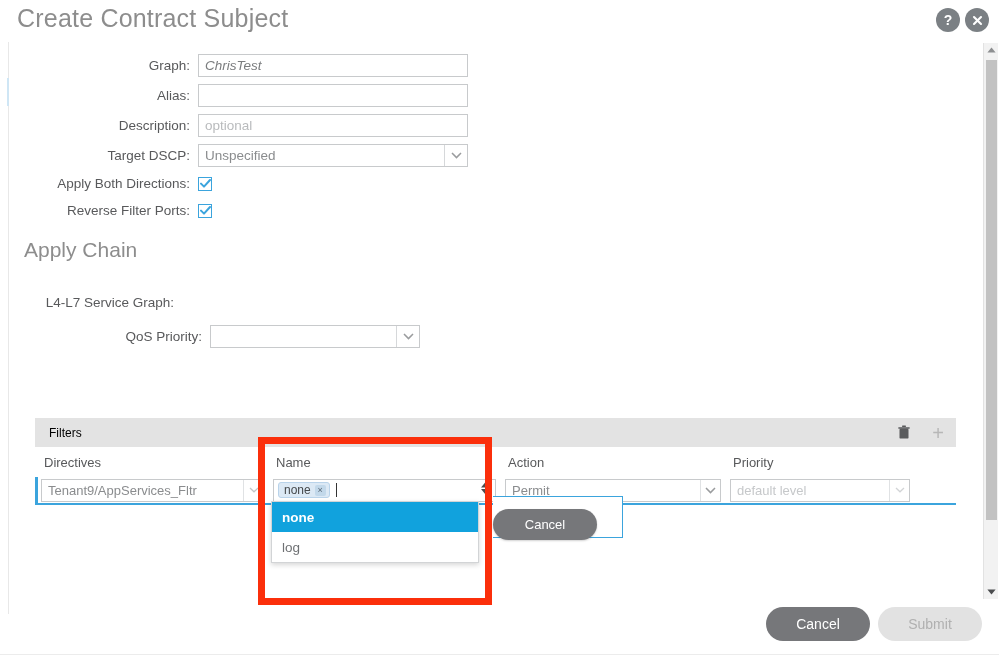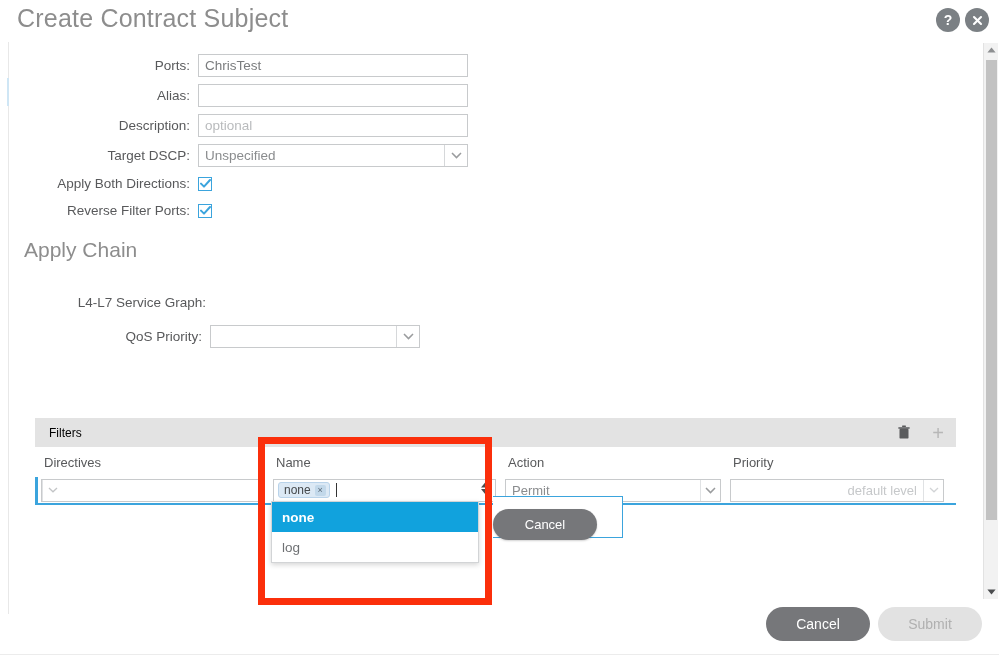--- a/index.html
+++ b/index.html
@@ -269,22 +269,22 @@
 
   <div class="circ-btn circ-help">?</div>
   <div class="circ-btn circ-close">
     <svg width="13" height="13" viewBox="0 0 13 13" aria-hidden="true">
       <line x1="3" y1="3" x2="10" y2="10" stroke="#ffffff" stroke-width="2.1" stroke-linecap="round"></line>
       <line x1="10" y1="3" x2="3" y2="10" stroke="#ffffff" stroke-width="2.1" stroke-linecap="round"></line>
     </svg>
   </div>
 
   <div class="frow" style="left:60px; top:54px; width:410px;">
-    <div class="flabel" style="width:130px;">Ports:</div>
-    <input class="finput" style="width: 270px; margin-left: 8px;" value="ChrisTest">
+    <div class="flabel" style="width:130px;">Graph:</div>
+    <input class="finput" style="width: 270px; margin-left: 8px; font-style: italic;" value="ChrisTest">
   </div>
 
   <div class="frow" style="left:60px; top:84px; width:410px;">
     <div class="flabel" style="width:130px;">Alias:</div>
     <input class="finput" style="width: 270px; margin-left: 8px;" value="">
   </div>
 
   <div class="frow" style="left:60px; top:114px; width:410px;">
     <div class="flabel" style="width:130px;">Description:</div>
     <input class="finput" style="width: 270px; margin-left: 8px;" placeholder="optional">
@@ -315,21 +315,21 @@
     <div class="flabel" style="width:150px;">Reverse Filter Ports:</div>
     <div class="cbx" style="margin-left:8px;">
       <svg width="11" height="9" viewBox="0 0 11 9" aria-hidden="true">
         <polyline points="1,4.6 4,7.6 10,1" fill="none" stroke="#3ba4dd" stroke-width="2" stroke-linecap="round" stroke-linejoin="round"></polyline>
       </svg>
     </div>
   </div>
 
   <div class="section-h">Apply Chain</div>
 
-  <div class="frow" style="left:56px; top:295px; width:370px;">
+  <div class="frow" style="left:24px; top:295px; width:370px;">
     <div class="flabel" style="width:150px;">L4-L7 Service Graph:</div>
   </div>
 
   <div class="frow" style="left:52px; top:325px; width:370px;">
     <div class="flabel" style="width:150px;">QoS Priority:</div>
     <div class="fselect" style="width:210px; margin-left:8px;">
       <div class="val ph"></div>
       <div class="caret">
         <svg width="11" height="7" viewBox="0 0 11 7" aria-hidden="true">
           <polyline points="1,1 5.5,5.6 10,1" fill="none" stroke="#9a9c9e" stroke-width="1.5"></polyline>
@@ -359,20 +359,21 @@
       <div class="th" style="width:232px; padding-left:9px;">Name</div>
       <div class="th" style="width:225px; padding-left:9px;">Action</div>
       <div class="th" style="width:220px; padding-left:9px;">Priority</div>
     </div>
 
     <div class="tbl-row">
       <div class="row-accent"></div>
 
       <div style="width:232px; padding-left:6px;">
         <div class="cell-select" style="width:223px;">
+          <div class="val">Tenant9/AppServices_Fltr</div>
           <div class="caret-sm">
             <svg width="10" height="6" viewBox="0 0 10 6" aria-hidden="true">
               <polyline points="1,1 5,4.8 9,1" fill="none" stroke="#c3c5c7" stroke-width="1.3"></polyline>
             </svg>
           </div>
         </div>
       </div>
 
       <div style="width:232px; padding-left:6px;">
         <div class="chipfield" style="width:223px;">
@@ -397,21 +398,21 @@
           <div class="val">Permit</div>
           <div class="caret-sm">
             <svg width="11" height="7" viewBox="0 0 11 7" aria-hidden="true">
               <polyline points="1,1 5.5,5.6 10,1" fill="none" stroke="#9a9c9e" stroke-width="1.5"></polyline>
             </svg>
           </div>
         </div>
       </div>
 
       <div style="width:220px; padding-left:6px;">
-        <div class="cell-select disabled" style="width:214px;text-align:right;">
+        <div class="cell-select disabled" style="width:180px;">
           <div class="val ph">default level</div>
           <div class="caret-sm">
             <svg width="10" height="6" viewBox="0 0 10 6" aria-hidden="true">
               <polyline points="1,1 5,4.8 9,1" fill="none" stroke="#d2d4d6" stroke-width="1.3"></polyline>
             </svg>
           </div>
         </div>
       </div>
     </div>
   </div>

